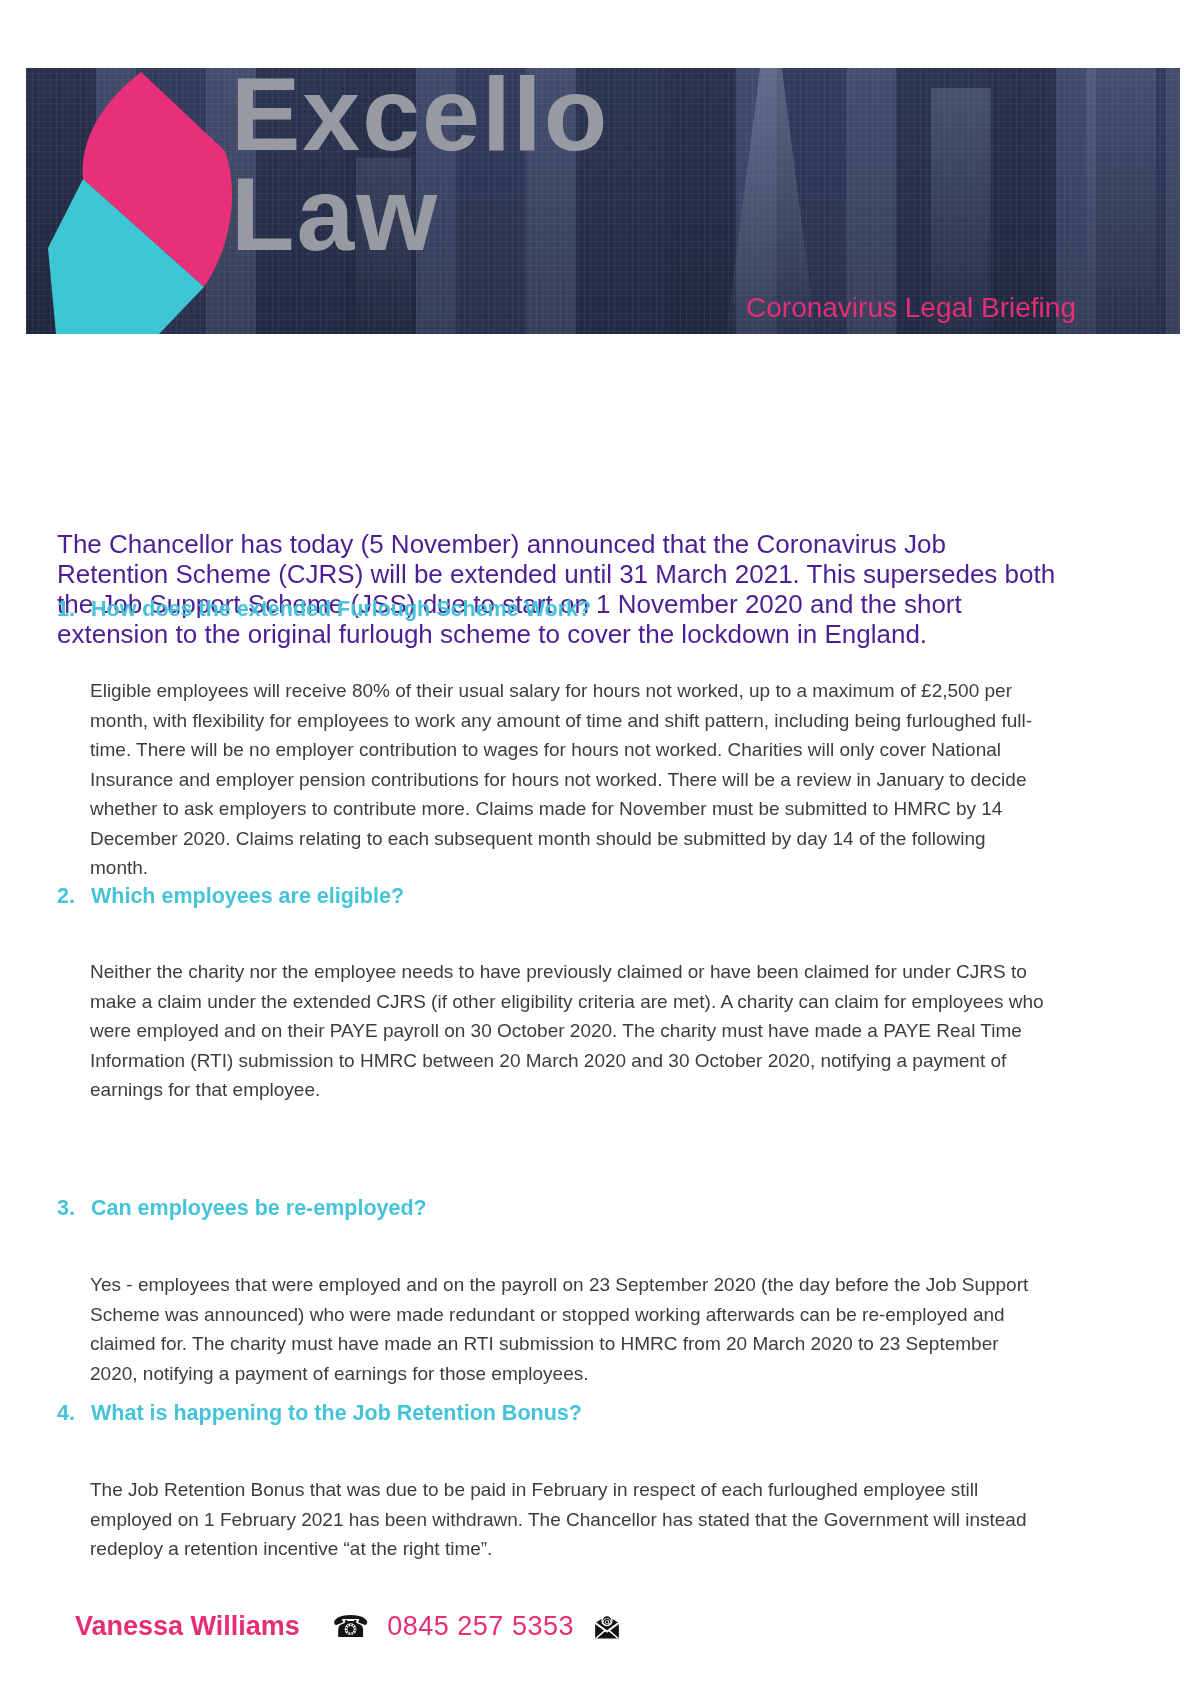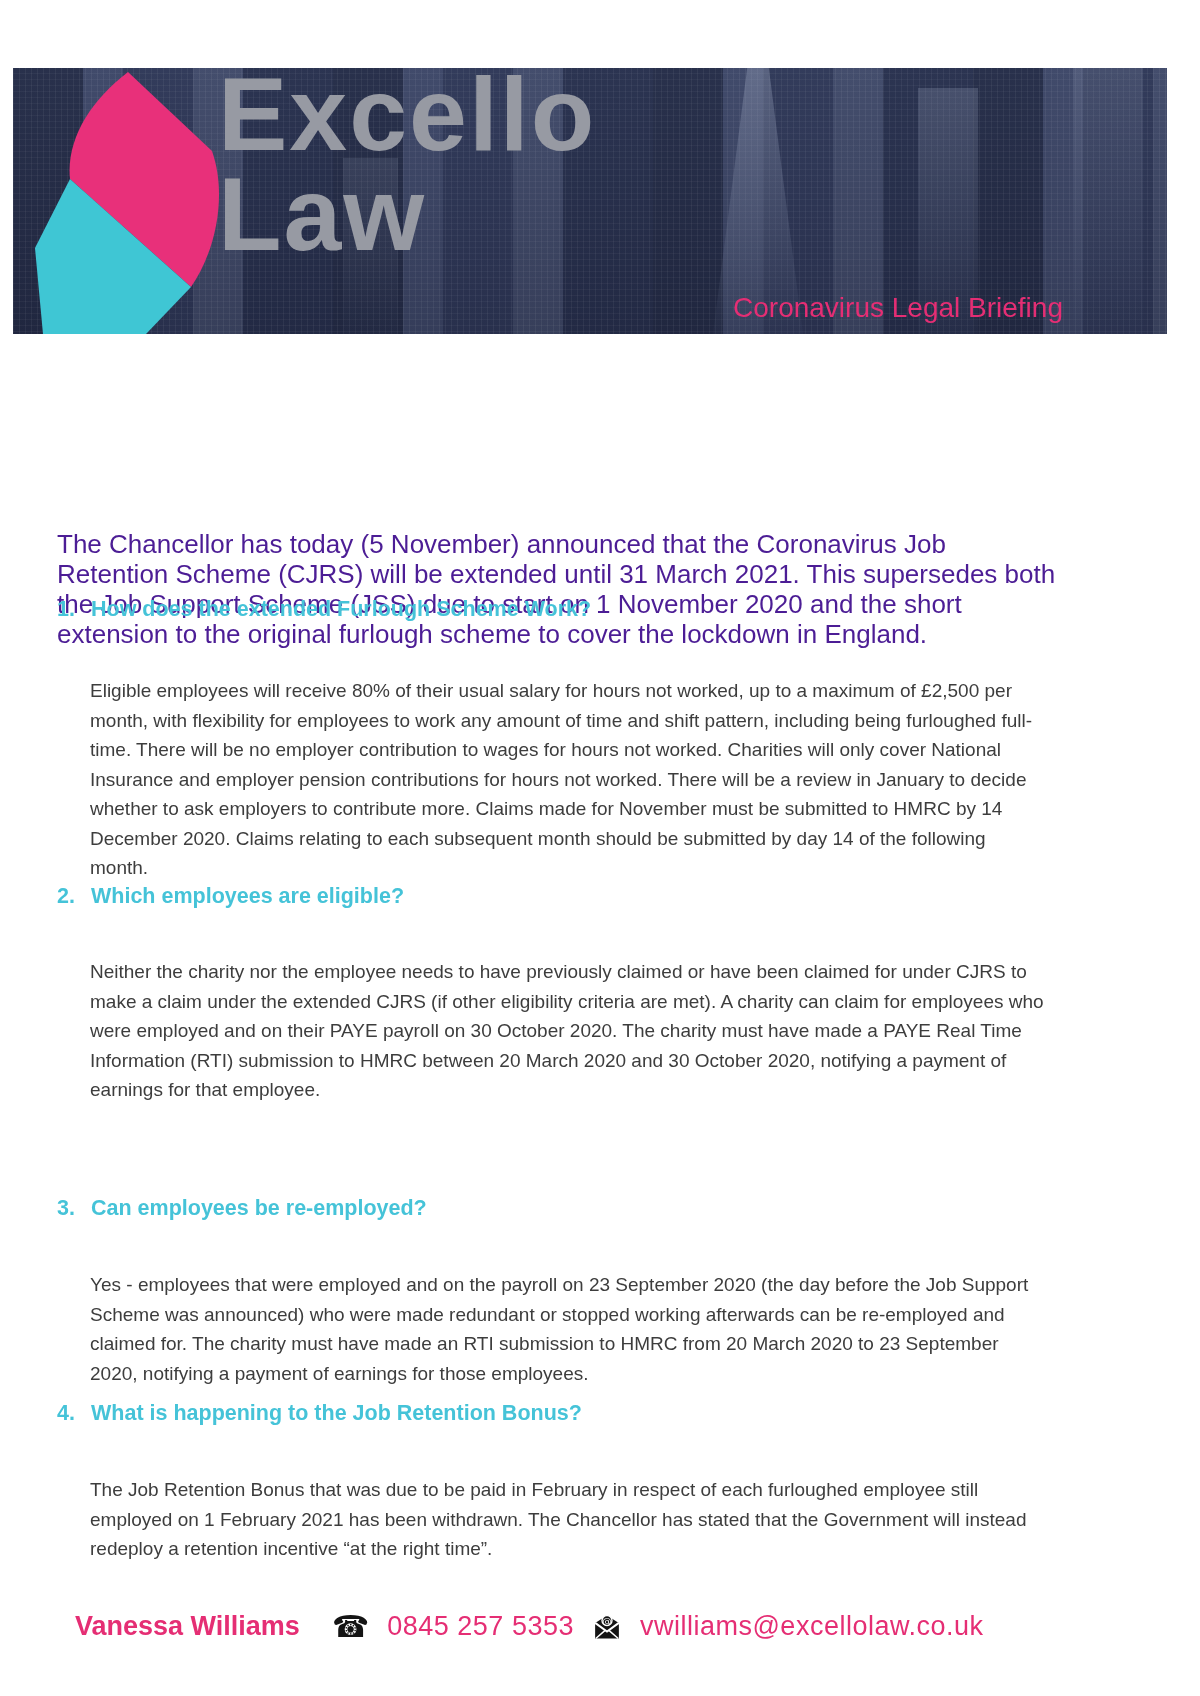--- a/index.html
+++ b/index.html
@@ -5,21 +5,21 @@
   html,body{margin:0;padding:0;background:#ffffff;}
   body{
     width:1200px;height:1696px;position:relative;
     font-family:"Liberation Sans","DejaVu Sans",sans-serif;
     color:#3d3d3d;-webkit-font-smoothing:antialiased;
   }
   .page{position:absolute;inset:0;overflow:hidden;}
 
   
   .banner{
-    position:absolute;left:13px;top:68px;width:1154px;height:266px;
+    position:absolute;left:26px;top:68px;width:1154px;height:266px;
     background-color:#414c6d;
     background-image:
       linear-gradient(90deg, rgba(255,255,255,0.05) 1px, transparent 1px),
       linear-gradient(0deg, rgba(255,255,255,0.04) 1px, transparent 1px),
       repeating-linear-gradient(90deg,
         rgba(22,28,50,0.45) 0 70px, rgba(90,100,135,0.25) 70px 110px,
         rgba(40,48,80,0.35) 110px 180px, rgba(120,130,160,0.18) 180px 230px,
         rgba(25,32,58,0.4) 230px 320px),
       linear-gradient(180deg, rgba(30,36,62,0.25) 0%, rgba(20,24,46,0.55) 100%);
     background-size:6px 6px,6px 6px,auto,auto;
@@ -134,16 +134,15 @@
     <span class="value">0845 257 5353</span>
     <span class="icon">
       <svg width="30" height="30" viewBox="0 0 24 24" aria-hidden="true">
         <path d="M2.5 9.5 L12 3.5 L21.5 9.5 L21.5 22 L2.5 22 Z" fill="#141414"></path>
         <path d="M2.5 9.5 L12 16.5 L21.5 9.5" stroke="#ffffff" stroke-width="1.6" fill="none"></path>
         <path d="M3 22 L10.5 15.5 M21 22 L13.5 15.5" stroke="#ffffff" stroke-width="1.2"></path>
         <circle cx="12" cy="7.6" r="4" fill="#141414" stroke="#ffffff" stroke-width="1.1"></circle>
         <text x="12" y="10.2" font-size="7.5" fill="#ffffff" text-anchor="middle" font-family="DejaVu Sans, sans-serif">@</text>
       </svg>
     </span>
-    <span class="value">vwilliams@excellolaw.co.uk</span>
   </div>
 
 </div>
 
 </body></html>

